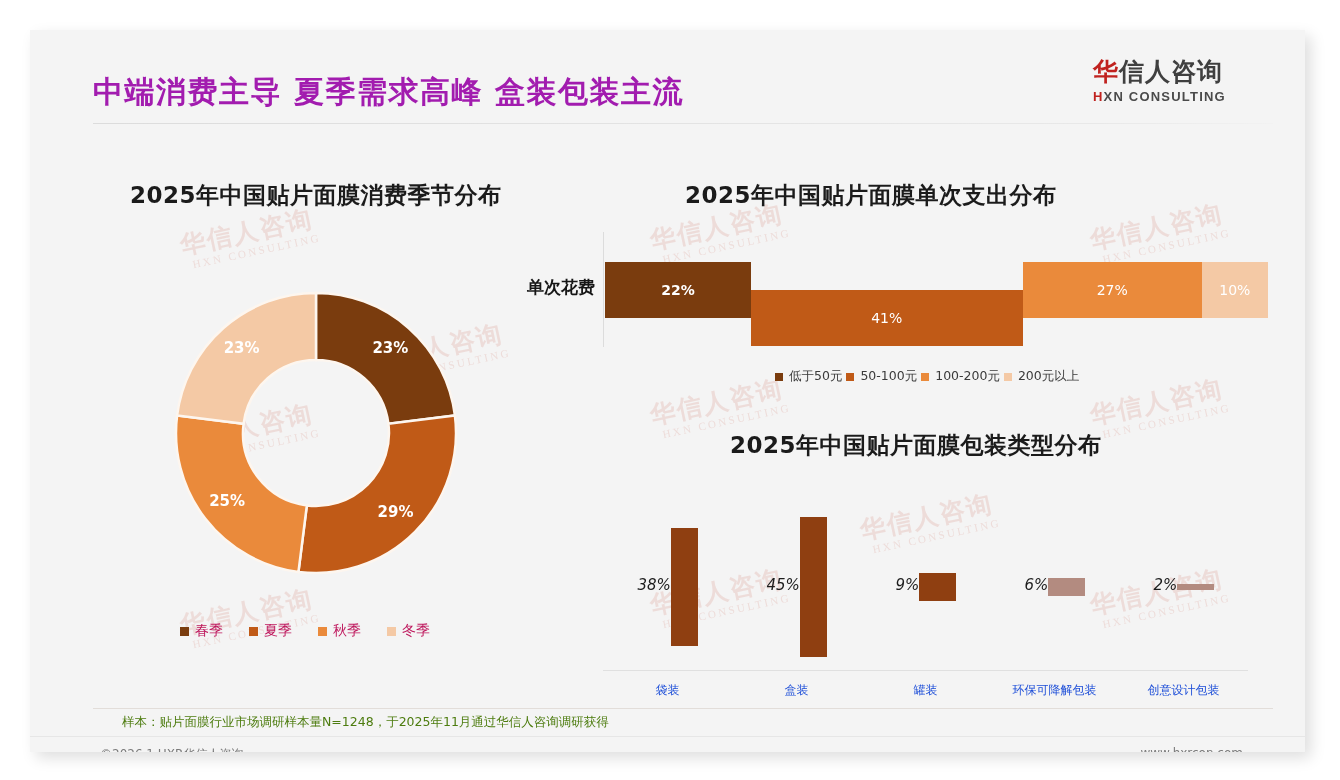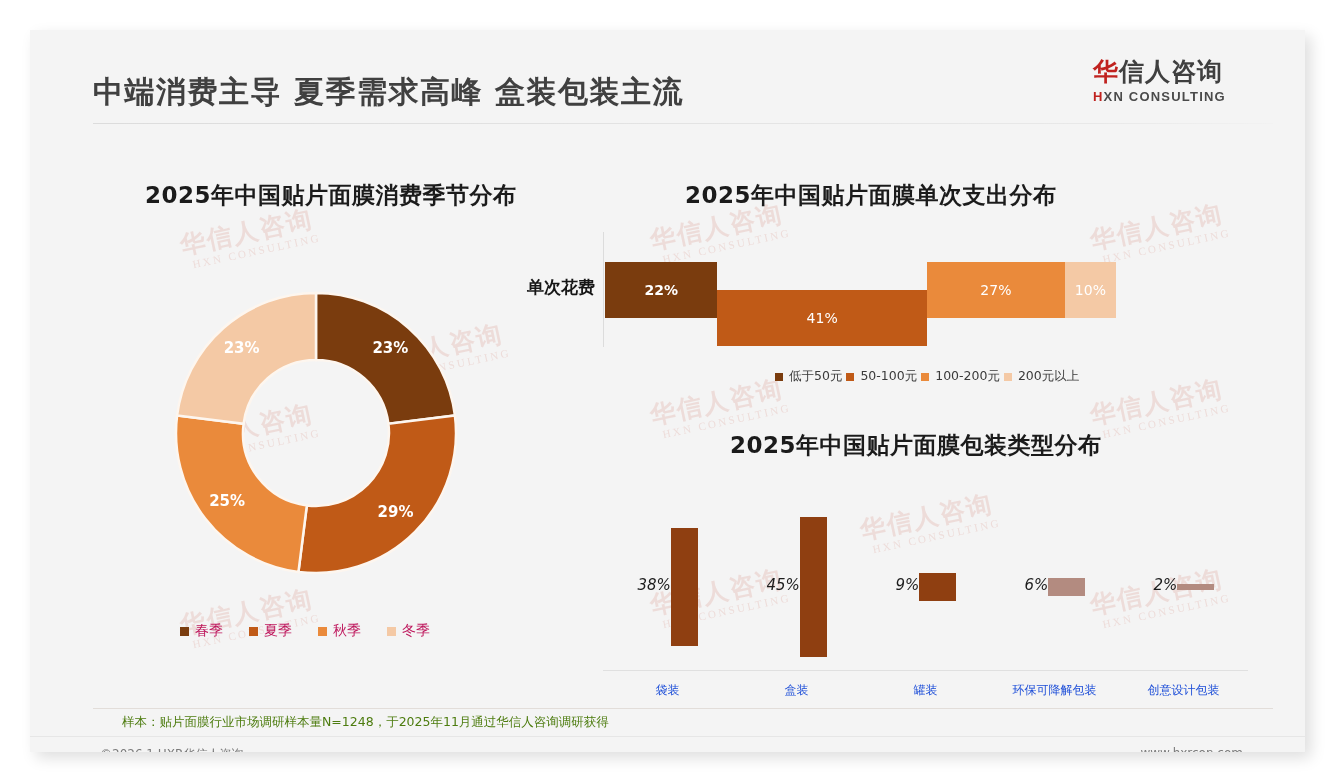--- a/index.html
+++ b/index.html
@@ -31,21 +31,21 @@
   }
   .wm .wm-cn { font-size: 25px; letter-spacing: 2px; display:block; font-weight:700; }
   .wm .wm-en { font-size: 11px; letter-spacing: 2.5px; display:block; margin-top:-2px; margin-left:8px;}
 
   
   #header {
     position: absolute; left: 0; top: 0; width: 100%; height: 95px;
   }
   #slide-title {
     position: absolute; left: 63px; top: 42px;
-    font-size: 30px; font-weight: 700; color: #404040;
+    font-size: 30px; font-weight: 700; color: #a21caf;
     letter-spacing: 1.5px;
     font-family: "DejaVu Sans", sans-serif;
     text-align: right;
   }
   #logo-block {
     position: absolute; right: 32px; top: 28px;
     text-align: left; width: 180px;
   }
   #logo-cn { font-size: 25px; font-weight: 700; color: #3f3f3f; letter-spacing: 1px; line-height:1.1;
              font-family: "DejaVu Sans", sans-serif;}
@@ -58,21 +58,21 @@
   }
 
   
   .panel-title {
     position: absolute;
     font-size: 23px; font-weight: 700; color: #1b1b1b;
     letter-spacing: .5px;
     font-family: "DejaVu Sans", sans-serif;
     white-space: nowrap;
   }
-  #donut-title { left: 115px; top: 150px; }
+  #donut-title { left: 100px; top: 150px; }
   #stack-title { left: 655px; top: 150px; }
   #bars-title  { left: 700px; top: 400px; }
 
   
   #donut-wrap { position: absolute; left: 138px; top: 255px; width: 296px; height: 296px; }
   #donut-svg { width: 296px; height: 296px; display:block; }
   .slice-label {
     font-size: 15px; font-weight: 700; fill: #ffffff;
     font-family: "DejaVu Sans", sans-serif;
     text-anchor: middle; dominant-baseline: middle;
@@ -88,21 +88,21 @@
   
   #stack-axis-v {
     position: absolute; left: 573px; top: 202px; width: 1px; height: 115px; background: #dcdcdc;
   }
   #stack-label {
     position: absolute; left: 470px; top: 246px; width: 95px; text-align: right;
     font-size: 17px; font-weight: 700; color: #161616;
     font-family: "DejaVu Sans", sans-serif;
   }
   #stack-bar {
-    position: absolute; left: 575px; top: 232px; width: 511px; height: 56px;
+    position: absolute; left: 575px; top: 232px; width: 663px; height: 56px;
     display: flex;
   }
   .stack-seg {
     height: 100%;
     display: flex; align-items: center; justify-content: center;
     font-size: 14px; color: #fff;
     font-family: "DejaVu Sans", sans-serif;
   }
   .stack-seg.first { font-weight: 700; }
   #stack-legend {

